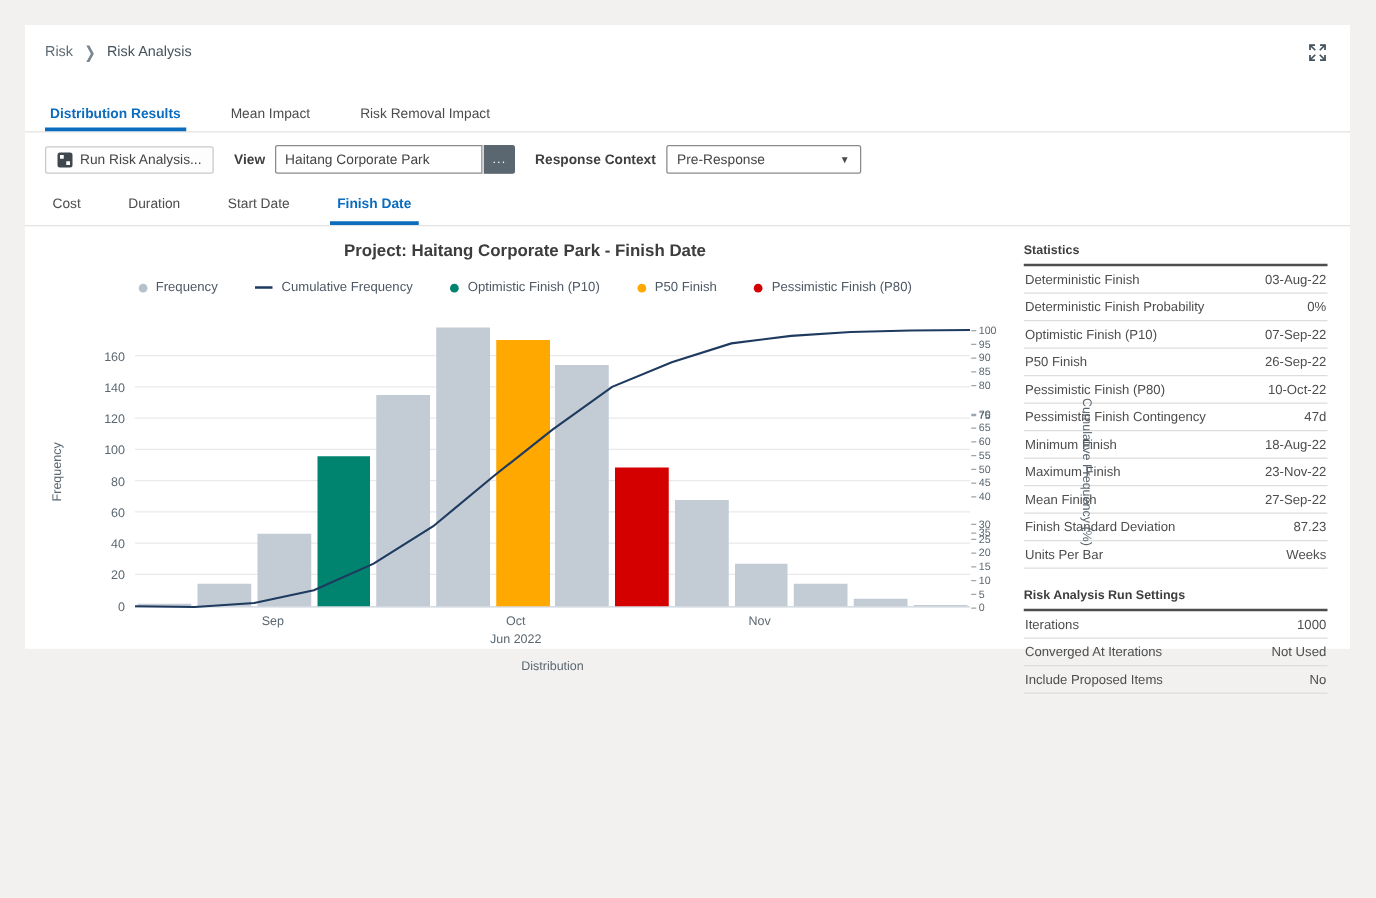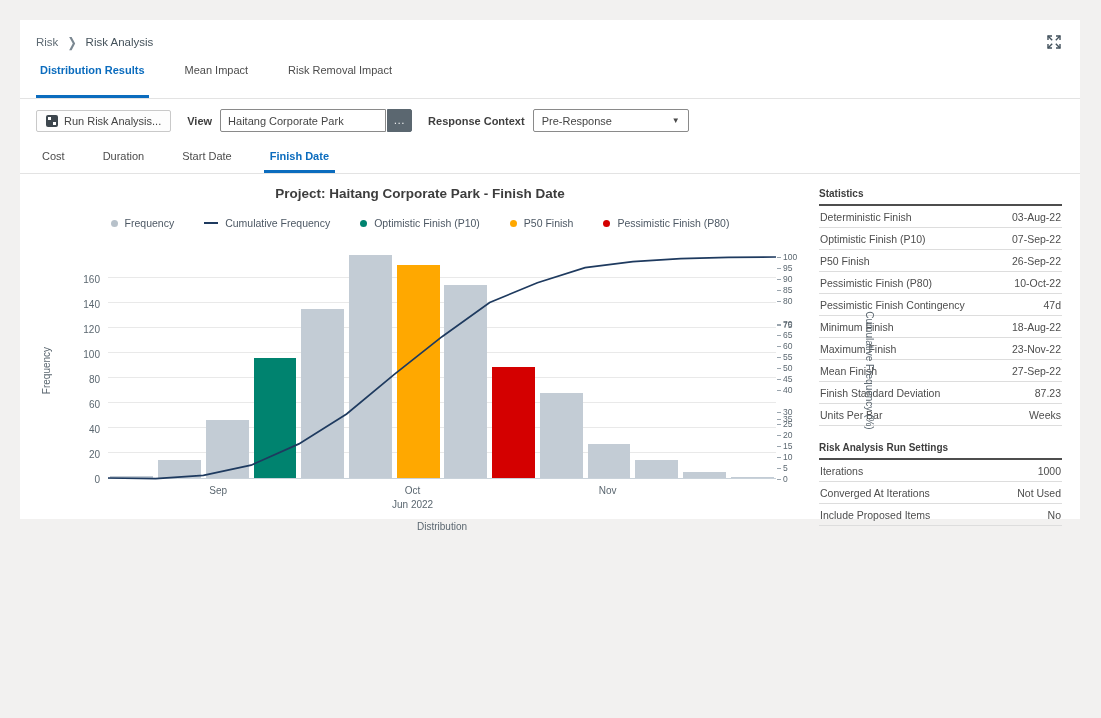--- a/index.html
+++ b/index.html
@@ -9,21 +9,21 @@
 
   
   .breadcrumb-row { display:flex; align-items:center; padding:12px 16px 6px 16px; }
   .crumb { font-size:11.5px; color:#5f6b74; }
   .crumb.current { color:#45525b; }
   .crumb-sep { margin:0 9px; color:#7a8791; font-size:11px; transform:scaleY(1.2); display:inline-block; }
   .expand-btn { margin-left:auto; cursor:pointer; width:20px; height:20px; display:flex; align-items:center; justify-content:center; }
 
   
   .tabs-row { display:flex; padding:0 16px; border-bottom:1px solid #e3e3e3; }
-  .tab { font-size:11px; color:#4c4c4c; padding:6px 4px 19px 4px; margin-right:32px; cursor:pointer; border-bottom:3px solid transparent; }
+  .tab { font-size:11px; color:#4c4c4c; padding:6px 4px 5px 4px; margin-right:32px; cursor:pointer; border-bottom:3px solid transparent;margin-top:21px; }
   .tab.active { color:#0b6cbe; font-weight:bold; border-bottom-color:#0b6cbe; }
 
   
   .toolbar { display:flex; align-items:center; padding:10px 16px 9px 16px; }
   .run-btn { display:flex; align-items:center; gap:6px; background:#fdfdfd; border:1px solid #c9c9c9; border-radius:2px; padding:4px 9px; font-size:11px; color:#454545; cursor:pointer; }
   .die-icon { width:12px; height:12px; background:#3e474e; border-radius:2px; position:relative; }
   .die-icon::before, .die-icon::after { content:""; position:absolute; width:3px; height:3px; background:#fff; }
   .die-icon::before { left:2px; top:2px; }
   .die-icon::after { right:2px; bottom:2px; }
   .tb-label { font-size:11px; font-weight:bold; color:#3f3f3f; margin:0 8px 0 16px; }
@@ -224,20 +224,24 @@
     </div>
 
     <div class="stats-col">
       <div class="panel-header">Statistics</div>
       <div id="statsRows">
           <div class="srow">
             <span>Deterministic Finish</span>
             <span class="sval">03-Aug-22</span>
           </div>
           <div class="srow">
+            <span>Deterministic Finish Probability</span>
+            <span class="sval">0%</span>
+          </div>
+          <div class="srow">
             <span>Optimistic Finish (P10)</span>
             <span class="sval">07-Sep-22</span>
           </div>
           <div class="srow">
             <span>P50 Finish</span>
             <span class="sval">26-Sep-22</span>
           </div>
           <div class="srow">
             <span>Pessimistic Finish (P80)</span>
             <span class="sval">10-Oct-22</span>

